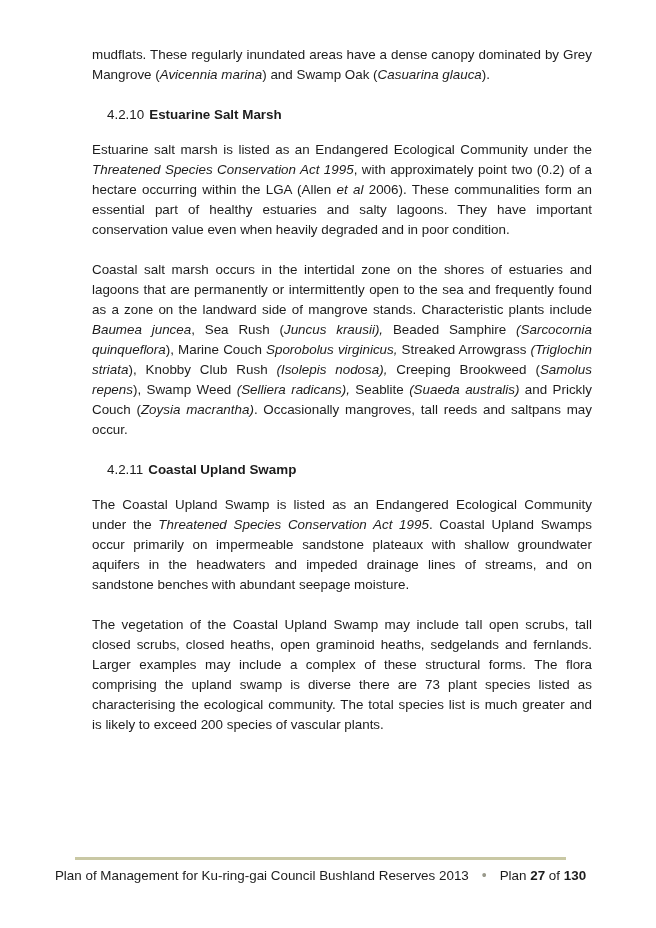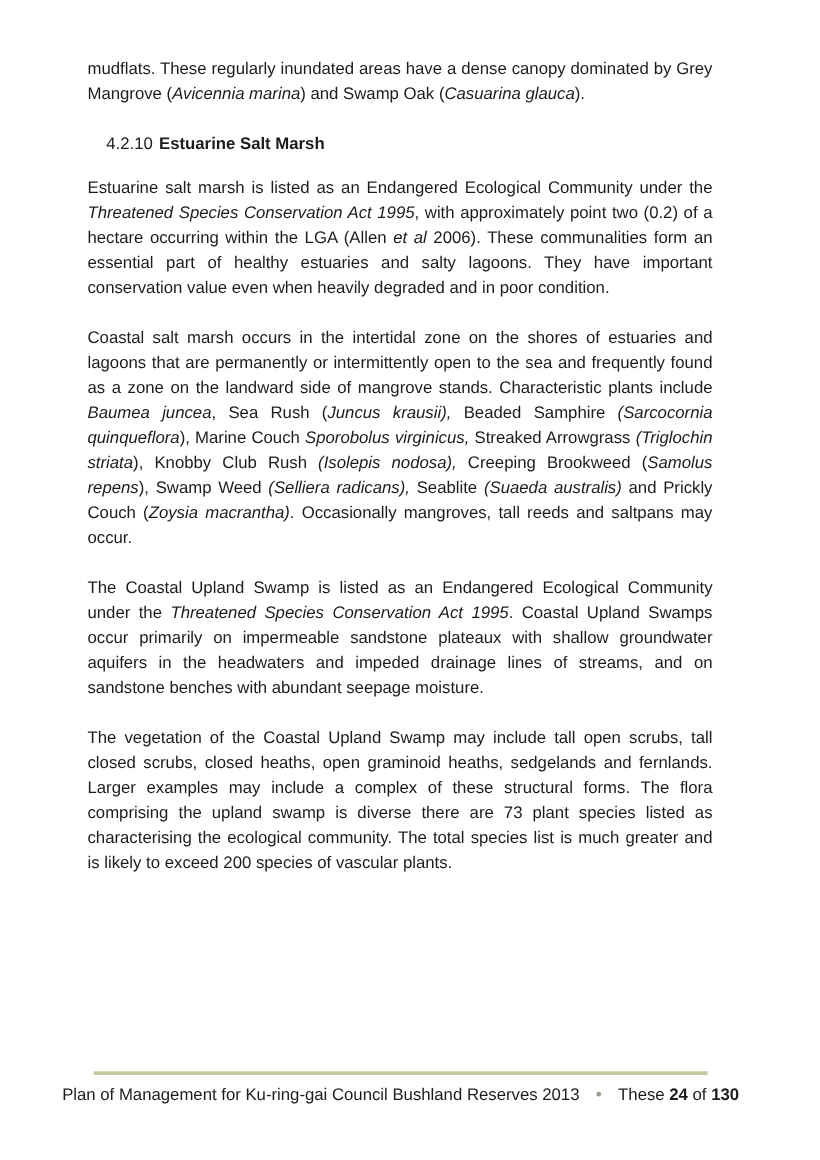--- a/index.html
+++ b/index.html
@@ -11,21 +11,21 @@
     position: relative;
     width: 656px;
     height: 928px;
     background: #ffffff;
     font-family: "Liberation Sans", sans-serif;
     color: #1c1c1c;
     overflow: hidden;
   }
   .content {
     position: absolute;
-    left: 70px;
+    left: 92px;
     top: 45px;
     width: 500px;
   }
   .para {
     font-size: 13.4px;
     line-height: 20px;
     text-align: justify;
     margin: 0 0 20px 0;
   }
   .heading {
@@ -73,29 +73,32 @@
     <p class="para"><span>mudflats. These regularly inundated areas have a dense canopy dominated by Grey Mangrove (</span><span style="font-style: italic;">Avicennia marina</span><span>) and Swamp Oak (</span><span style="font-style: italic;">Casuarina glauca</span><span>).</span></p>
 
     <h3 class="heading">
       <span>4.2.10</span><span class="title">Estuarine Salt Marsh</span>
     </h3>
 
     <p class="para"><span>Estuarine salt marsh is listed as an Endangered Ecological Community under the </span><span style="font-style: italic;">Threatened Species Conservation Act 1995</span><span>, with approximately point two (0.2) of a hectare occurring within the LGA (Allen </span><span style="font-style: italic;">et al</span><span> 2006). These communalities form an essential part of healthy estuaries and salty lagoons. They have important conservation value even when heavily degraded and in poor condition.</span></p>
 
     <p class="para"><span>Coastal salt marsh occurs in the intertidal zone on the shores of estuaries and lagoons that are permanently or intermittently open to the sea and frequently found as a zone on the landward side of mangrove stands. Characteristic plants include </span><span style="font-style: italic;">Baumea juncea</span><span>, Sea Rush (</span><span style="font-style: italic;">Juncus krausii),</span><span> Beaded Samphire </span><span style="font-style: italic;">(Sarcocornia quinqueflora</span><span>), Marine Couch </span><span style="font-style: italic;">Sporobolus virginicus,</span><span> Streaked Arrowgrass </span><span style="font-style: italic;">(Triglochin striata</span><span>), Knobby Club Rush </span><span style="font-style: italic;">(Isolepis nodosa),</span><span> Creeping Brookweed (</span><span style="font-style: italic;">Samolus repens</span><span>), Swamp Weed </span><span style="font-style: italic;">(Selliera radicans),</span><span> Seablite </span><span style="font-style: italic;">(Suaeda australis)</span><span> and Prickly Couch (</span><span style="font-style: italic;">Zoysia macrantha)</span><span>. Occasionally mangroves, tall reeds and saltpans may occur.</span></p>
 
+    <h3 class="heading">
+      <span>4.2.11</span><span class="title">Coastal Upland Swamp</span>
+    </h3>
 
     <p class="para"><span>The Coastal Upland Swamp is listed as an Endangered Ecological Community under the </span><span style="font-style: italic;">Threatened Species Conservation Act 1995</span><span>. Coastal Upland Swamps occur primarily on impermeable sandstone plateaux with shallow groundwater aquifers in the headwaters and impeded drainage lines of streams, and on sandstone benches with abundant seepage moisture.</span></p>
 
     <p class="para"><span>The vegetation of the Coastal Upland Swamp may include tall open scrubs, tall closed scrubs, closed heaths, open graminoid heaths, sedgelands and fernlands. Larger examples may include a complex of these structural forms. The flora comprising the upland swamp is diverse there are 73 plant species listed as characterising the ecological community. The total species list is much greater and is likely to exceed 200 species of vascular plants.</span></p>
 
   </div>
 
   <div class="footer">
     <hr class="footer-rule" style="border-top-color: rgb(201, 200, 164);">
     <div class="footer-row">
       <span>Plan of Management for Ku-ring-gai Council Bushland Reserves 2013</span>
       <span class="footer-bullet" style="color: rgb(154, 154, 140);">•</span>
-      <span><span>These </span><span style="font-weight: bold;">24</span><span> of </span><span style="font-weight: bold;">130</span></span>
+      <span><span>Plan </span><span style="font-weight: bold;">27</span><span> of </span><span style="font-weight: bold;">130</span></span>
     </div>
   </div>
 
 </div>
 
 </body></html>

